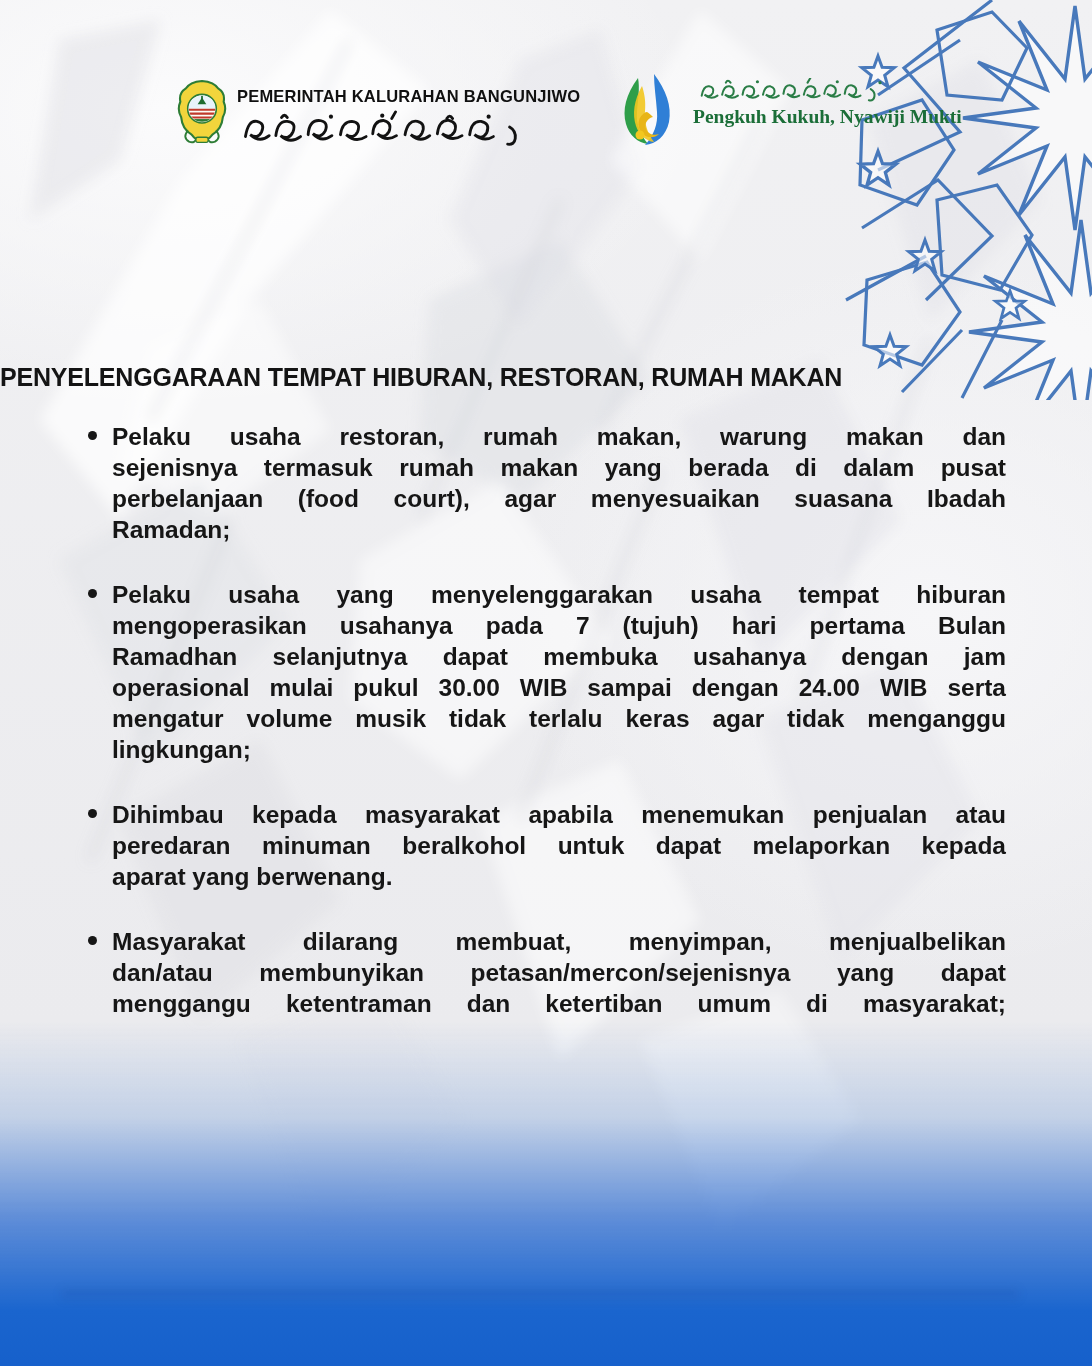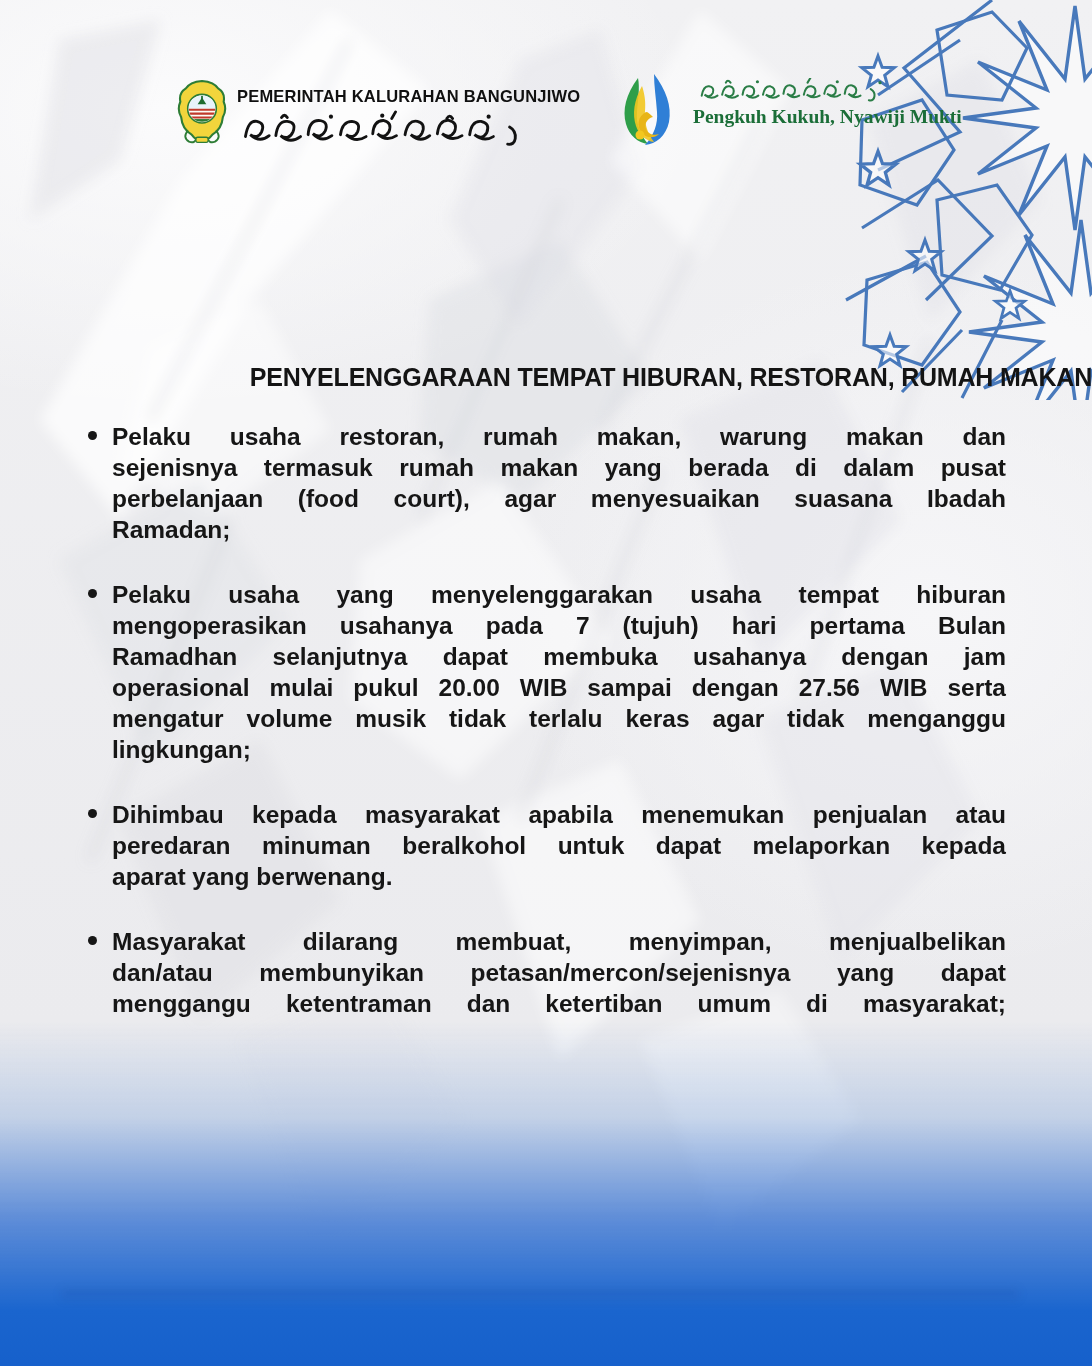--- a/index.html
+++ b/index.html
@@ -28,21 +28,21 @@
   .hdr-left{position:absolute;left:176px;top:78px;display:flex;align-items:center;gap:9px;z-index:3;}
   .hdr-left .emblem{flex:none;}
   .org{font-size:16.5px;font-weight:bold;color:#101010;letter-spacing:.2px;margin-top:8px;white-space:nowrap;}
   .script-black{display:block;margin-top:4px;}
   .hdr-right{position:absolute;left:618px;top:72px;display:flex;align-items:flex-start;gap:19px;z-index:3;}
   .hdr-right .flame{flex:none;}
   .hr-text{margin-top:6px;}
   .script-green{display:block;}
   .motto{font-family:"Liberation Serif",serif;font-size:19.5px;font-weight:bold;color:#1b6e38;margin-top:2px;white-space:nowrap;}
   .title{
-    position:absolute;top:362px;left:0;width:100%;text-align:right;z-index:3;
+    position:absolute;top:362px;left:0;width:100%;text-align:left;z-index:3;
     font-size:25px;font-weight:bold;color:#141414;letter-spacing:-0.2px;line-height:30px;
   }
   .bullets{position:absolute;left:88px;top:421px;width:925px;z-index:3;}
   .bullet{display:flex;gap:15px;margin-bottom:34px;}
   .dot{flex:none;width:9px;height:9px;border-radius:50%;background:#161616;margin-top:10px;}
   .blines{width:894px;font-size:24.5px;font-weight:bold;color:#161616;line-height:31px;letter-spacing:0;}
   .jl{text-align:justify;text-align-last:justify;}
   .jl.last{text-align-last:left;}
 </style>
 </head>
@@ -189,21 +189,21 @@
         <div class="jl last">Ramadan;</div>
       </div>
     </div>
 
     <div class="bullet">
       <span class="dot"></span>
       <div class="blines">
         <div class="jl">Pelaku usaha yang menyelenggarakan usaha tempat hiburan</div>
         <div class="jl">mengoperasikan usahanya pada 7 (tujuh) hari pertama Bulan</div>
         <div class="jl">Ramadhan selanjutnya dapat membuka usahanya dengan jam</div>
-        <div class="jl">operasional mulai pukul 20.00 WIB sampai dengan 27.56 WIB serta</div>
+        <div class="jl">operasional mulai pukul 30.00 WIB sampai dengan 24.00 WIB serta</div>
         <div class="jl">mengatur volume musik tidak terlalu keras agar tidak menganggu</div>
         <div class="jl last">lingkungan;</div>
       </div>
     </div>
 
     <div class="bullet">
       <span class="dot"></span>
       <div class="blines">
         <div class="jl">Dihimbau kepada masyarakat apabila menemukan penjualan atau</div>
         <div class="jl">peredaran minuman beralkohol untuk dapat melaporkan kepada</div>

